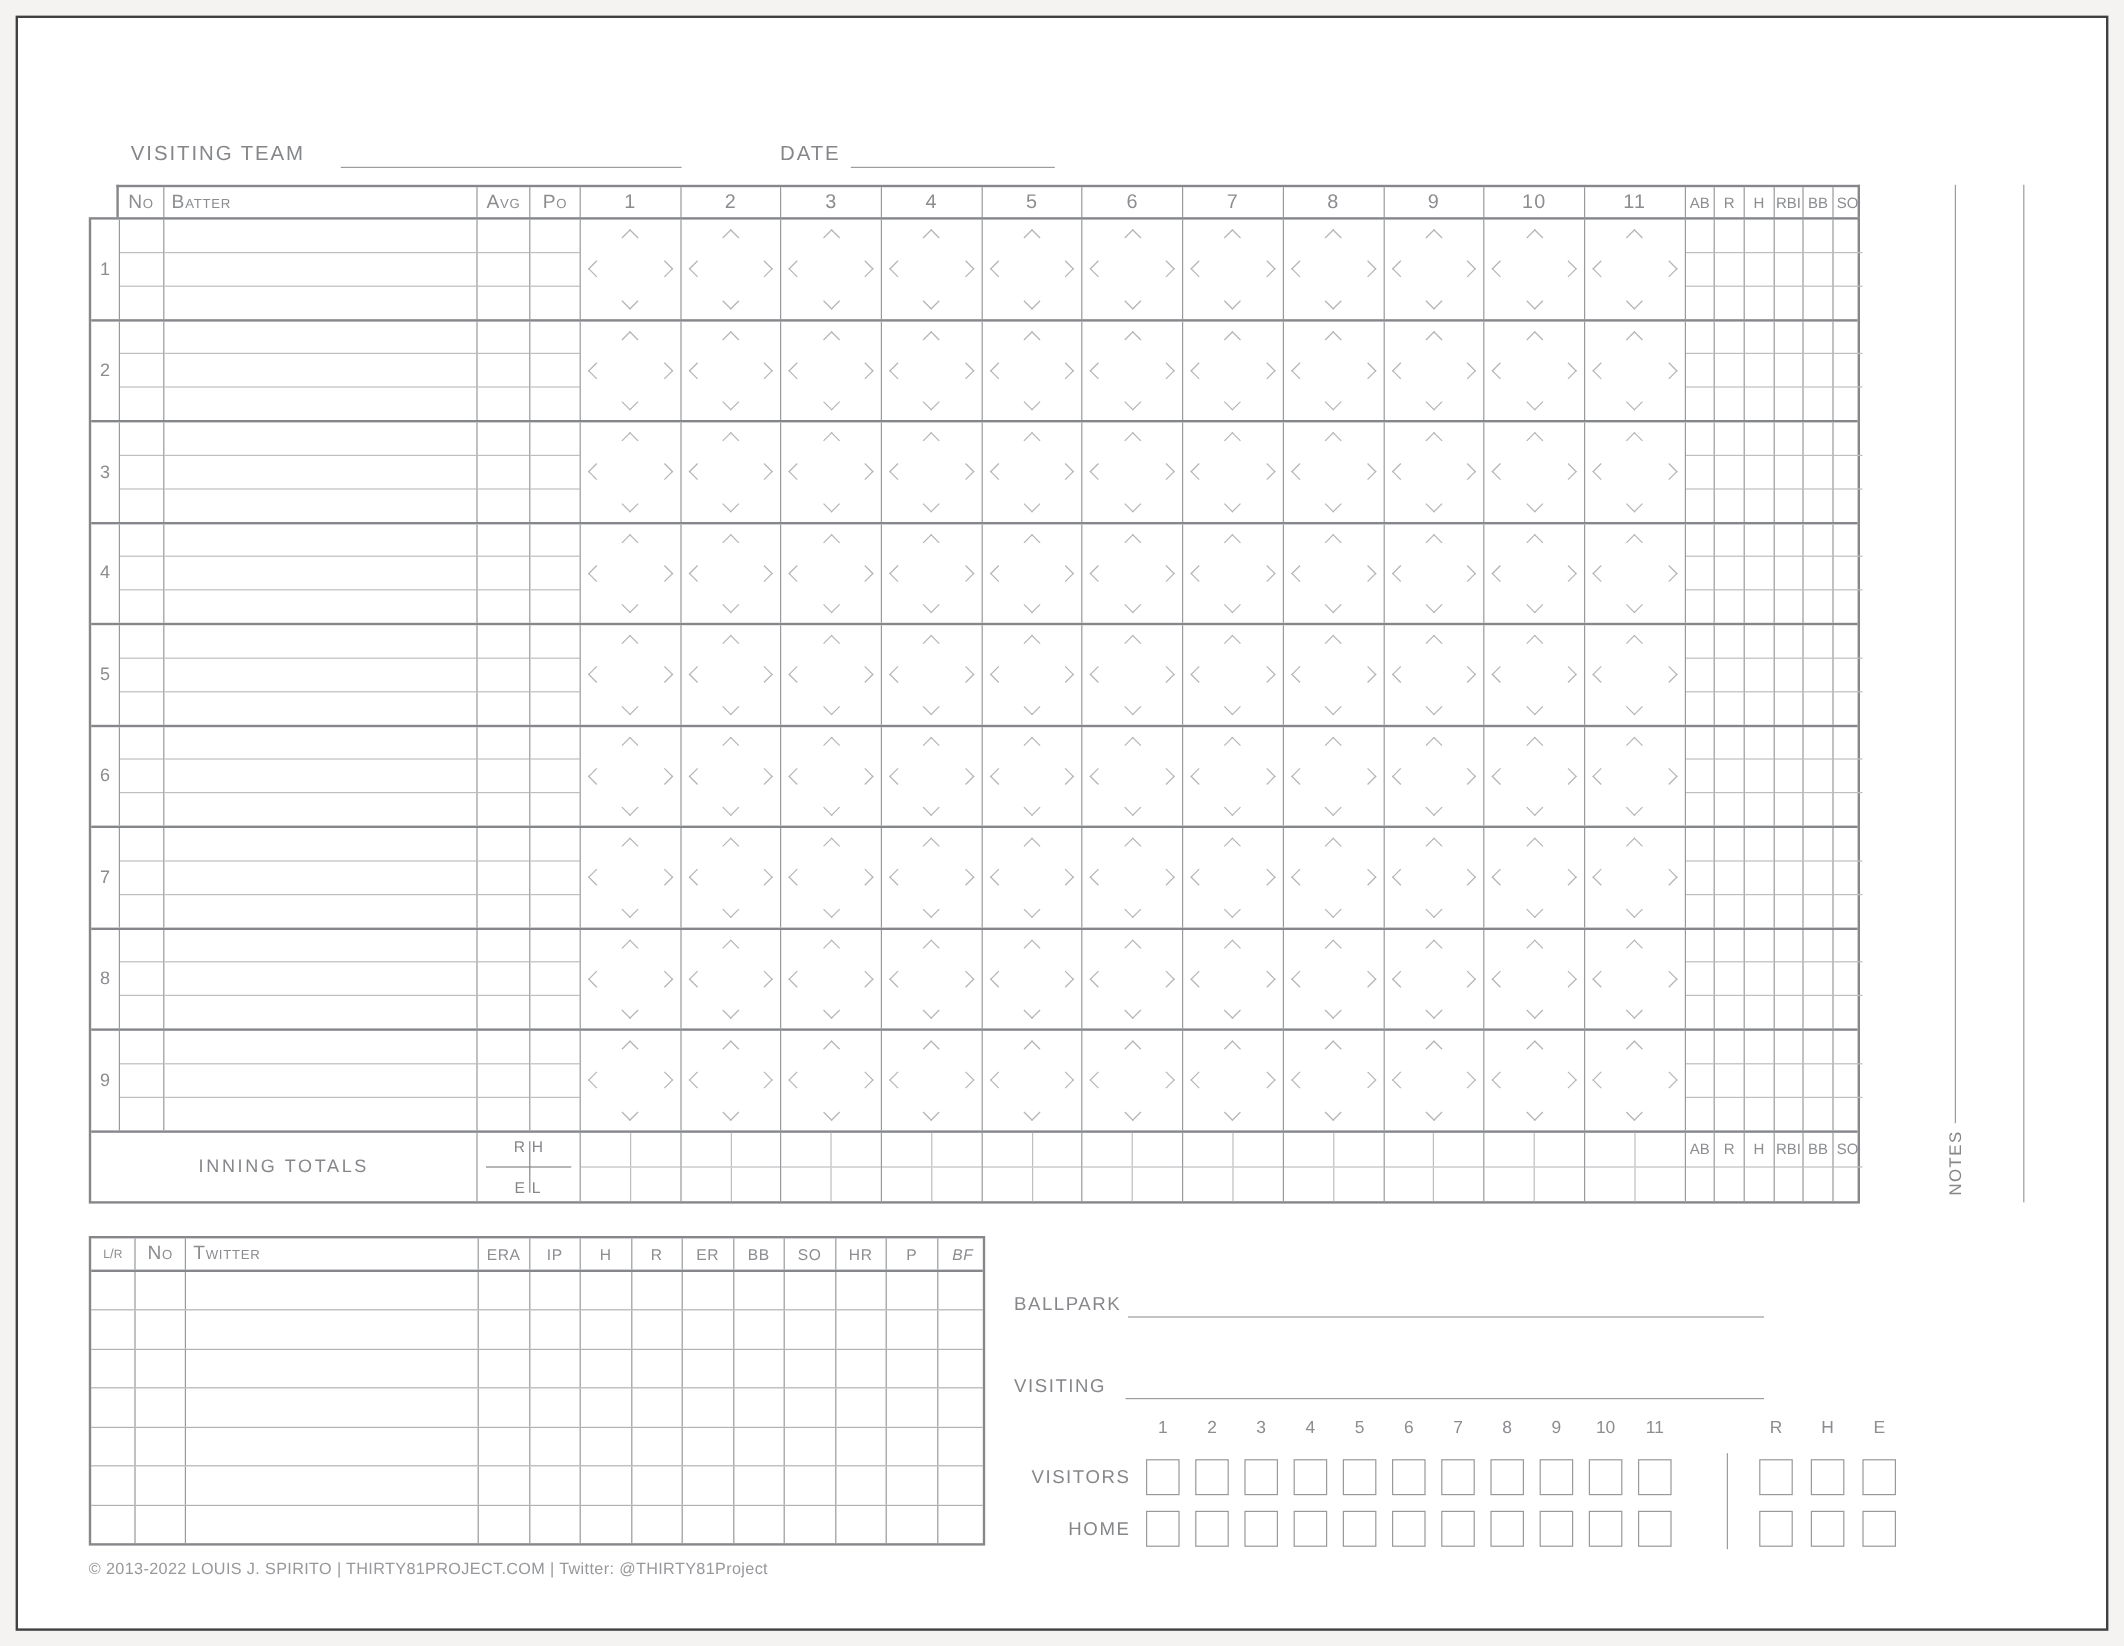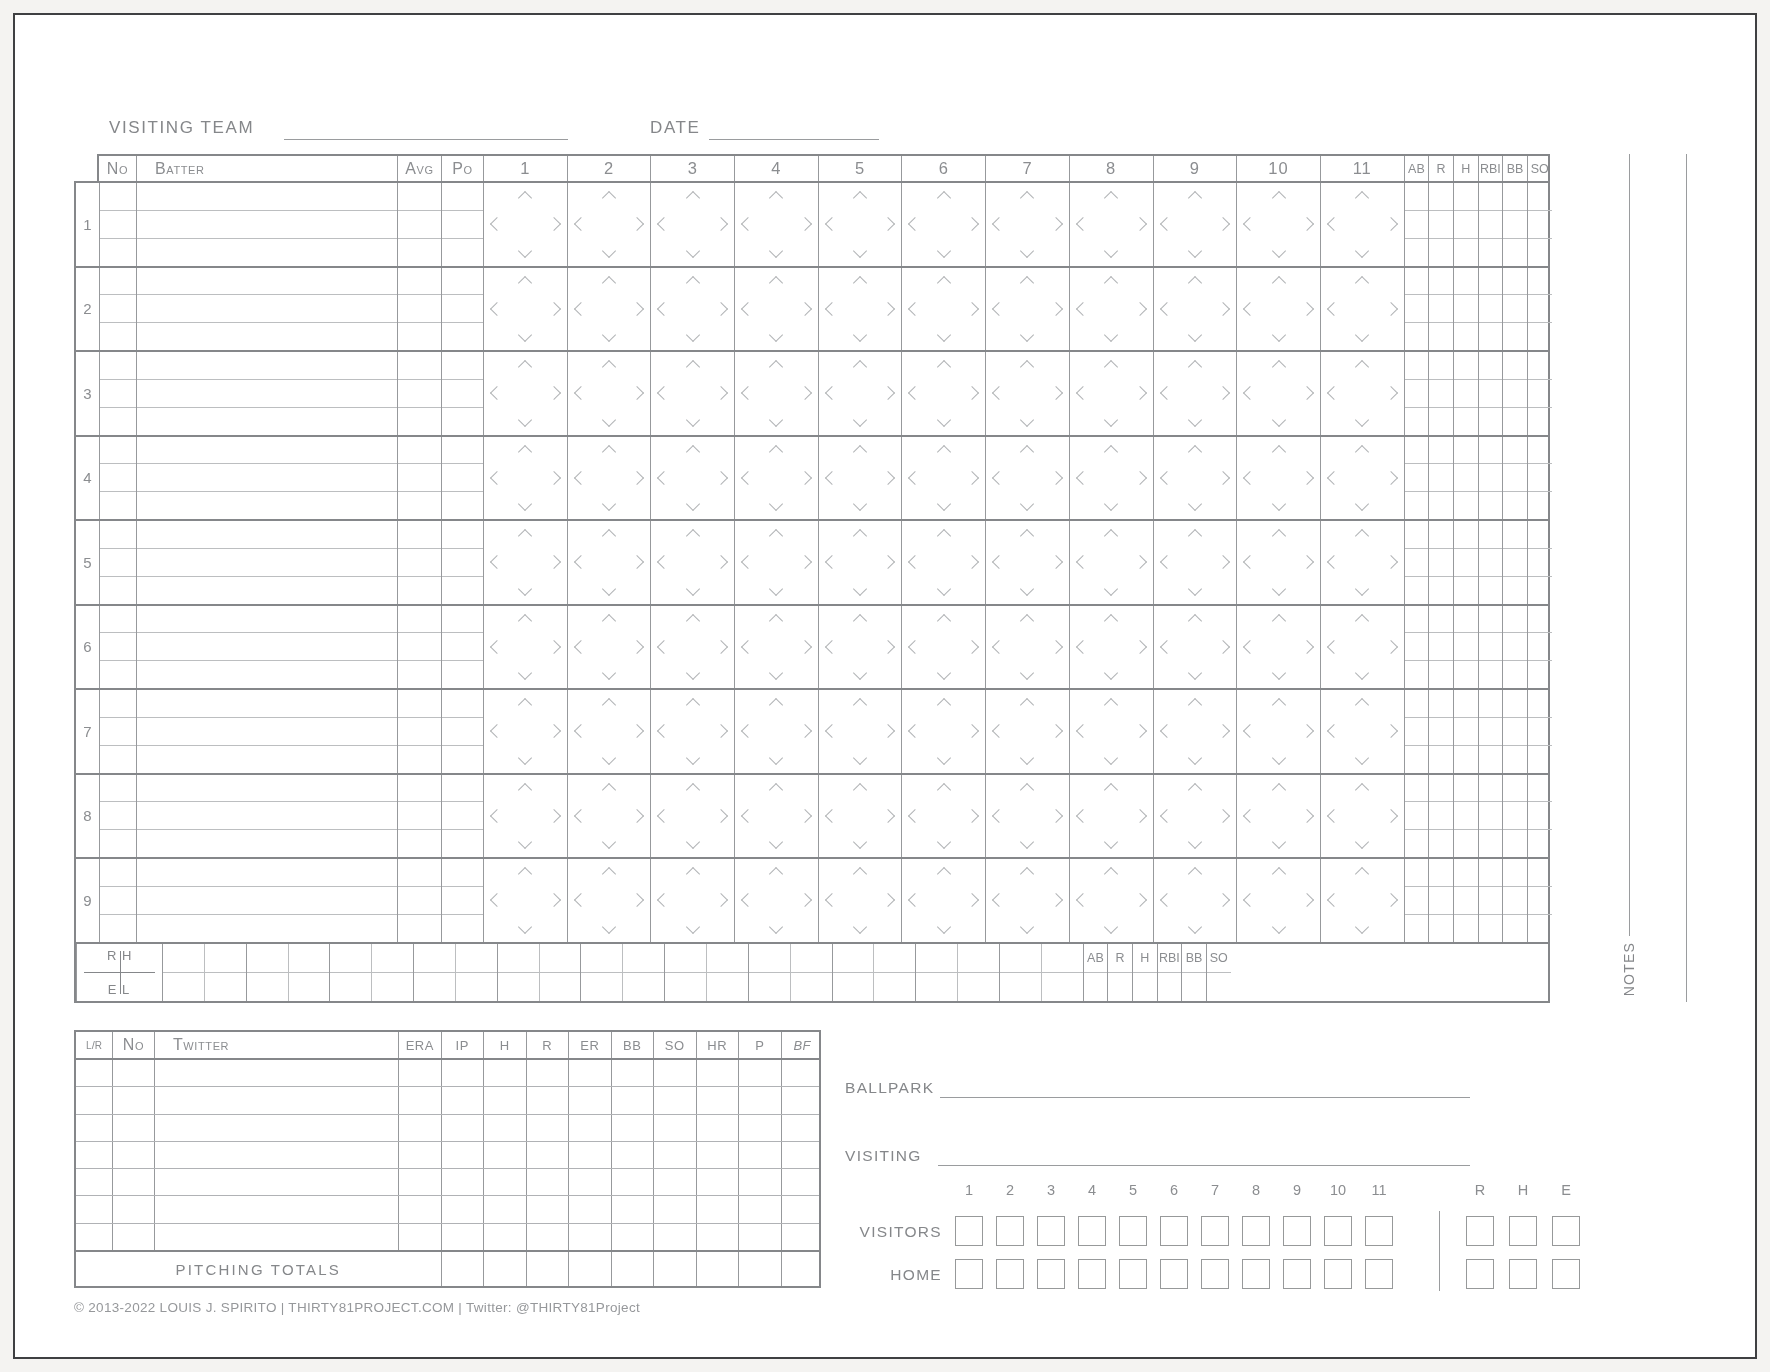--- a/index.html
+++ b/index.html
@@ -27,21 +27,21 @@
     border-top:2px solid #85878a;border-left:2px solid #85878a;border-right:2px solid #85878a;
   }
   #bat-body{
     display:flex;flex-direction:column;width:1476px;height:822px;box-sizing:border-box;
     border:2.5px solid #85878a;
   }
   .cell{box-sizing:border-box;flex:none;display:flex;align-items:center;justify-content:center;position:relative;}
   .vl{border-left:1px solid #97999c;}
   .hcell{font-size:13px;color:#8b8d90;letter-spacing:.5px;}
   .sc{font-variant:small-caps;font-size:16px;letter-spacing:.6px;}
-  .left-al{justify-content:flex-start;padding-left:18px;}
+  .left-al{justify-content:flex-start;padding-left:6px;}
   .inning-num{font-size:16.5px;color:#8b8d90;letter-spacing:1px;}
   .stat-h{font-size:12.5px;color:#8b8d90;}
   .block{display:flex;flex:1 1 0;border-top:2px solid #85878a;min-height:0;}
   .block:first-child{border-top:none;}
   .numcell{font-size:15px;color:#8b8d90;}
   .subcol{display:flex;flex-direction:column;}
   .subrow{flex:1 1 0;border-top:1px solid #bcbec0;}
   .subrow:first-child{border-top:none;}
   
   .chev{position:absolute;width:9px;height:9px;
@@ -1186,20 +1186,21 @@
             <div class="subrow"></div>
             <div class="subrow"></div>
           </div>
           <div class="cell subcol vl" style="width: 24.66px; align-items: stretch; justify-content: flex-start; flex-direction: column;">
             <div class="subrow"></div>
             <div class="subrow"></div>
             <div class="subrow"></div>
           </div>
         </div>
         <div id="bat-totals">
+          <div class="cell tot-label" style="width: 321px;">INNING TOTALS</div>
           <div class="cell vl" style="width: 86px;">
             <div class="legend-cross-h"></div>
             <div class="legend-cross-v"></div>
             <div class="legend-q" style="right: 53%; top: 4px;">R</div>
             <div class="legend-q" style="left: 53%; top: 4px;">H</div>
             <div class="legend-q" style="right: 53%; bottom: 4px;">E</div>
             <div class="legend-q" style="left: 53%; bottom: 4px;">L</div>
           </div>
           <div class="cell tot-split vl" style="width: 83.7px; align-items: stretch;">
             <div class="tot-half">
@@ -1459,32 +1460,20 @@
             <div class="cell vl" style="width: 42.5px;"></div>
             <div class="cell vl" style="width: 42.5px;"></div>
             <div class="cell vl" style="width: 42.5px;"></div>
             <div class="cell vl" style="width: 42.5px;"></div>
             <div class="cell vl" style="width: 42.5px;"></div>
             <div class="cell vl" style="width: 42.5px;"></div>
             <div class="cell vl" style="width: 42.5px;"></div>
             <div class="cell vl" style="width: 42.5px;"></div>
             <div class="cell vl" style="width: 42.5px;"></div>
           </div>
-        </div>
-      <div id="pit-totals">
-          <div class="cell tot-label" style="width: 364.5px;">PITCHING TOTALS</div>
-          <div class="cell vl" style="width: 42.5px;"></div>
-          <div class="cell vl" style="width: 42.5px;"></div>
-          <div class="cell vl" style="width: 42.5px;"></div>
-          <div class="cell vl" style="width: 42.5px;"></div>
-          <div class="cell vl" style="width: 42.5px;"></div>
-          <div class="cell vl" style="width: 42.5px;"></div>
-          <div class="cell vl" style="width: 42.5px;"></div>
-          <div class="cell vl" style="width: 42.5px;"></div>
-          <div class="cell vl" style="width: 42.5px;"></div>
         </div>
     </div>
   </div>
 
   <div id="copyright" style="left:59px;top:1285px;">© 2013-2022 LOUIS J. SPIRITO  |  THIRTY81PROJECT.COM  |  Twitter: @THIRTY81Project</div>
 
   <div class="abs lbl-sm" style="left:830px;top:1064px;">BALLPARK</div>
   <div class="abs fill-line" style="left:925px;top:1082px;width:530px;"></div>
   <div class="abs lbl-sm" style="left:830px;top:1132px;">VISITING</div>
   <div class="abs fill-line" style="left:923px;top:1150px;width:532px;"></div>

